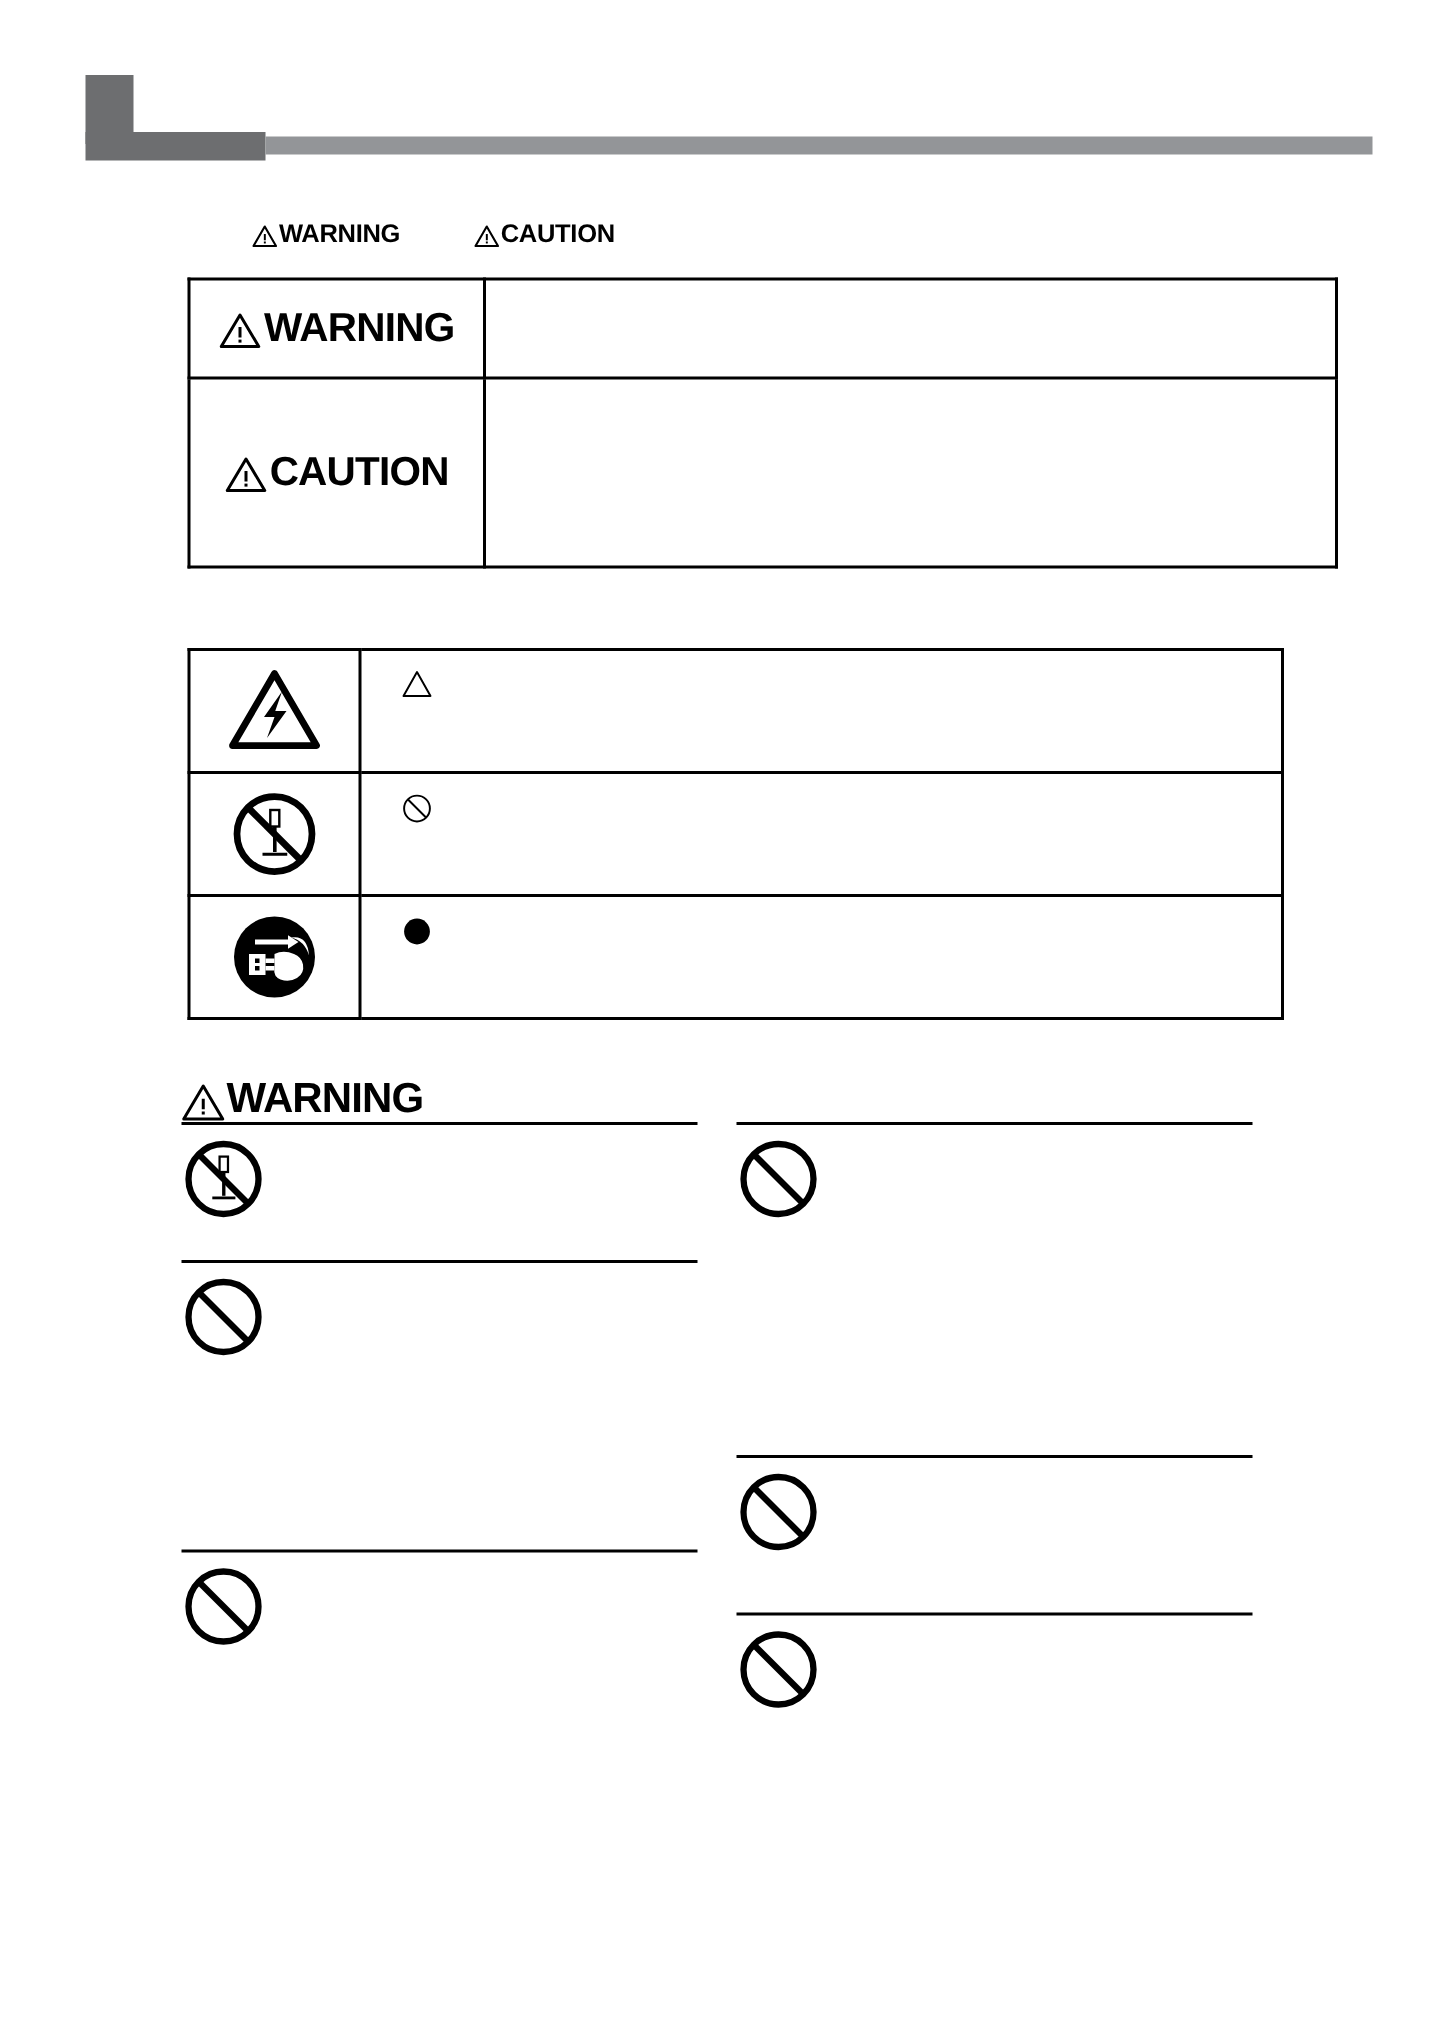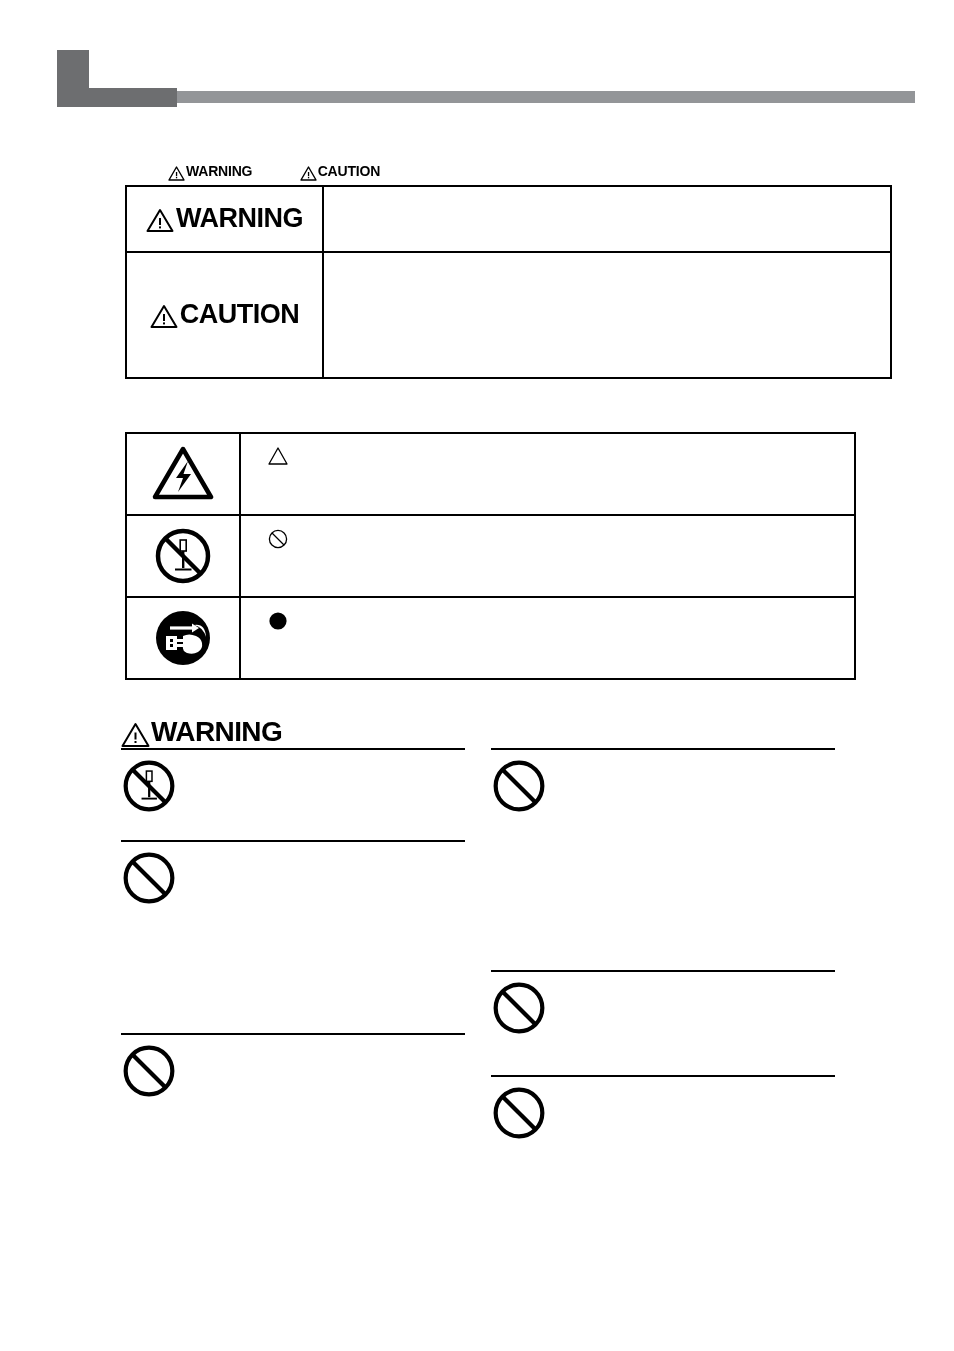--- a/index.html
+++ b/index.html
@@ -29,22 +29,22 @@
     background: #6d6e70;
   }
   .hdr-rule {
     position: absolute; left: 177px; top: 91px;
     width: 738px; height: 12px;
     background: #939598;
   }
 
   
   #term-legend {
-    position: absolute; left: 168px; top: 163px;
-    font-size: 14px; font-weight: bold; letter-spacing: -0.2px;
+    position: absolute; left: 168px; top: 146px;
+    font-size: 17px; font-weight: bold; letter-spacing: -0.2px;
     white-space: nowrap;
   }
   #term-legend .term { display: inline-block; }
   #term-legend .gap { display: inline-block; width: 40px; }
   .tri-inline {
     display: inline-block; vertical-align: -1px; margin-right: 1px;
   }
 
   
   .doc-table {

